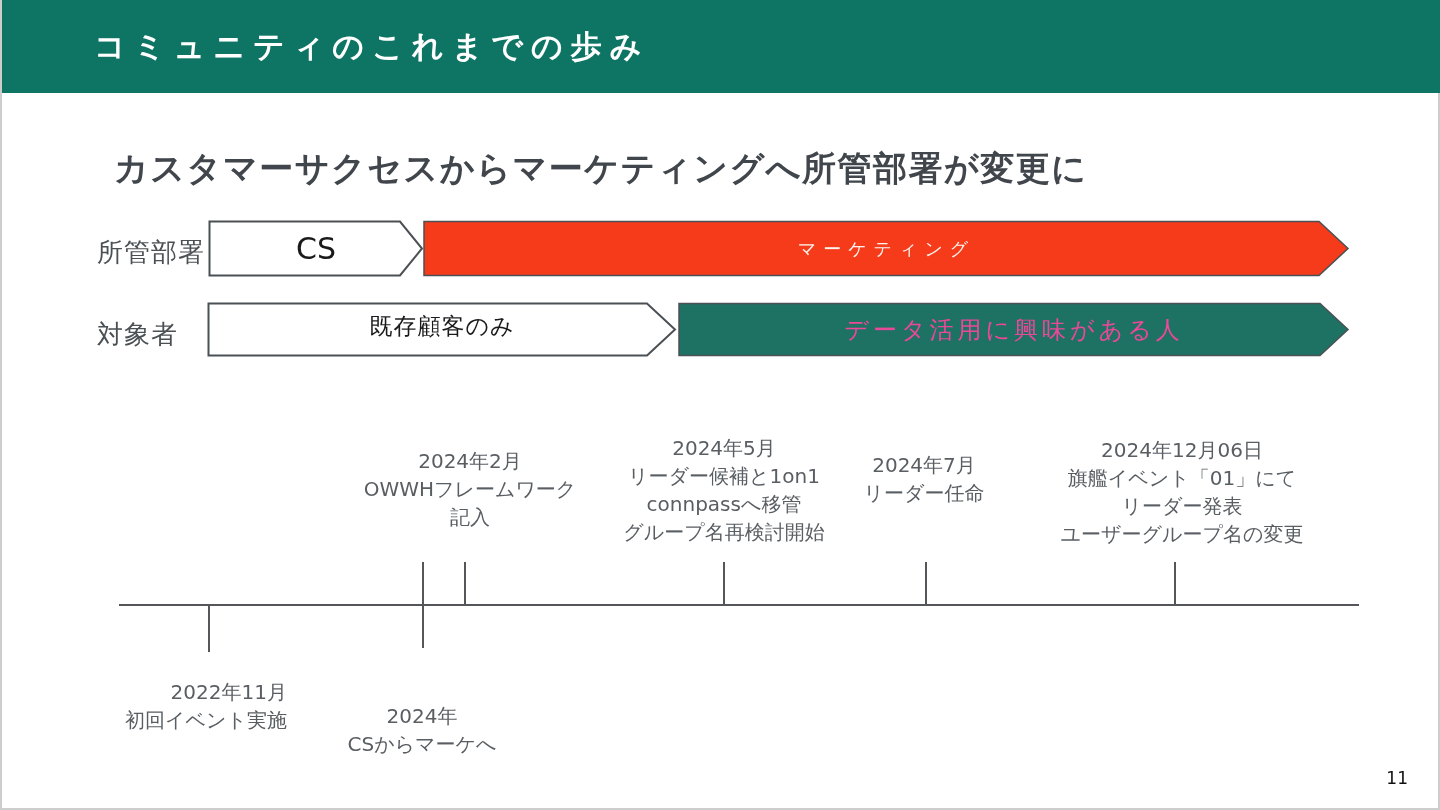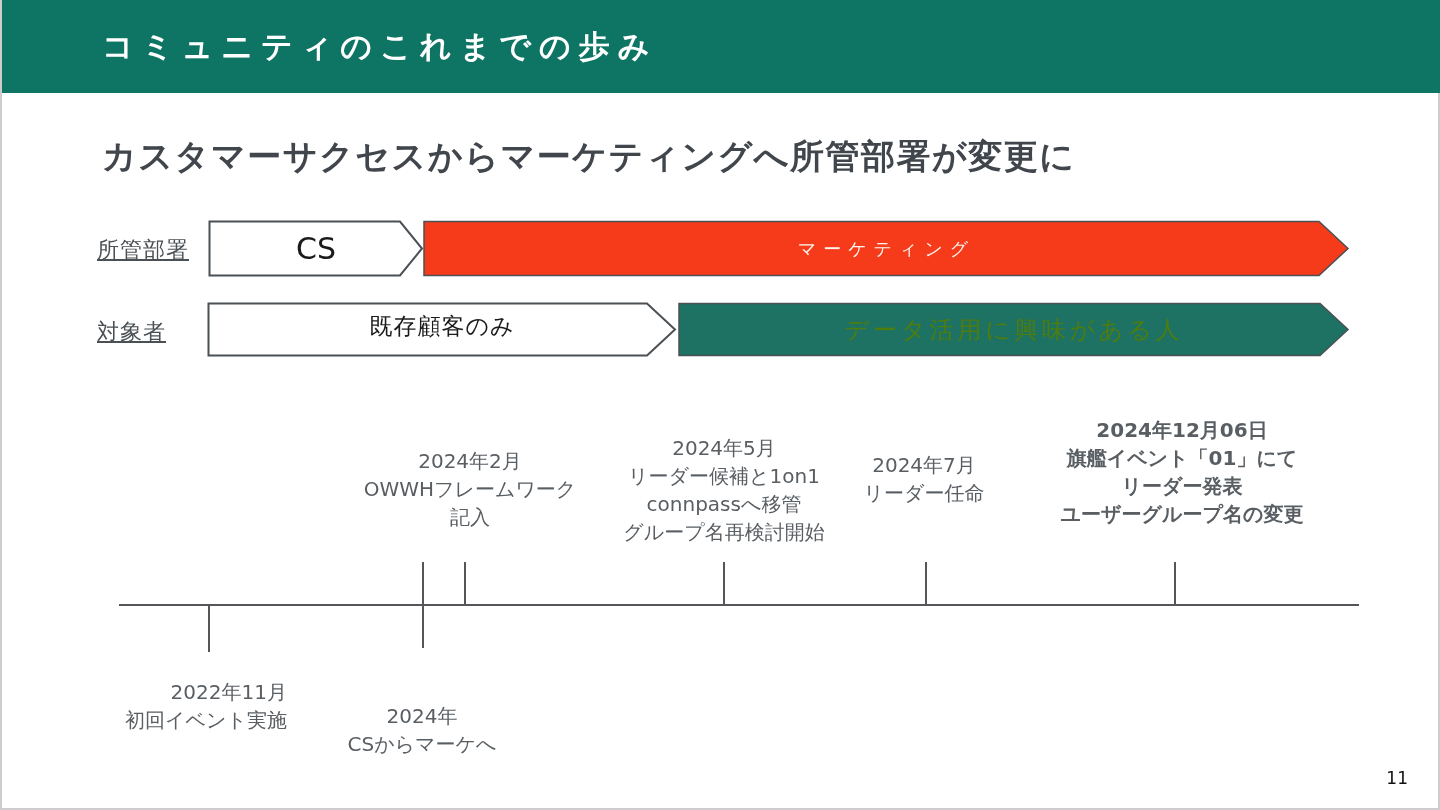--- a/index.html
+++ b/index.html
@@ -10,63 +10,62 @@
   .slide {
     position: absolute; inset: 0; background: #ffffff;
     border-left: 2px solid #cdcdcd; border-right: 2px solid #cdcdcd; border-bottom: 2px solid #cdcdcd;
     box-sizing: border-box;
   }
   .header {
     position: absolute; top: 0; left: 0; width: 1440px; height: 93px;
     background: #0e7464;
   }
   .header h1 {
-    position: absolute; left: 100px; top: 0; margin: 0;
+    position: absolute; left: 92px; top: 0; margin: 0;
     line-height: 93px; color: #ffffff; font-size: 31px; font-weight: 700;
     letter-spacing: 8px; white-space: nowrap;
   }
   .subtitle {
-    position: absolute; left: 100px; top: 134px; margin: 0;
+    position: absolute; left: 100px; top: 134px; margin: 12px;
     font-size: 34px; font-weight: 700; color: #41464c; letter-spacing: 1.5px;
     white-space: nowrap;
   }
   .row-label {
-    position: absolute; font-size: 22px; color: #4b5054; letter-spacing: 1px;
+    position: absolute; font-size: 26px; color: #4b5054; letter-spacing: 1px;
     white-space: nowrap;
-    text-decoration: underline;
   }
   .arrow-svg { position: absolute; display: block; }
   .arrow-text {
     position: absolute; display: flex; align-items: center; justify-content: center;
     white-space: nowrap; pointer-events: none; border-radius: 18px;
   }
   .cs-text        { left: 206px; top: 220px; width: 216px; height: 57px; font-size: 30px; color: #1a1a1a; }
   .marketing-text { left: 421px; top: 220px; width: 927px; height: 57px; font-size: 18px; color: #fdf4ef; letter-spacing: 7px; }
   .existing-text  { left: 205px; top: 302px; width: 470px; height: 49px; font-size: 23px; color: #1a1a1a; letter-spacing: 1px; }
-  .datauser-text  { left: 676px; top: 302px; width: 672px; height: 55px; font-size: 24px; color: #4d7c0f; letter-spacing: 4px; }
+  .datauser-text  { left: 676px; top: 302px; width: 672px; height: 55px; font-size: 24px; color: #ec4899; letter-spacing: 4px; }
   .tl-line {
     position: absolute; left: 117px; top: 604px; width: 1240px; height: 2px;
     background: #55565a;
   }
   .tick { position: absolute; width: 2px; background: #55565a; }
   .tick-1 { left: 206px;  top: 605px; height: 47px; }
   .tick-2 { left: 420px;  top: 562px; height: 86px; }
   .tick-3 { left: 462px;  top: 562px; height: 43px; }
   .tick-4 { left: 721px;  top: 562px; height: 43px; }
   .tick-5 { left: 923px;  top: 562px; height: 43px; }
   .tick-6 { left: 1172px; top: 562px; height: 43px; }
   .tl-label {
     position: absolute; transform: translateX(-50%);
     font-size: 20px; line-height: 28px; color: #595e63;
     text-align: center; white-space: pre-line;
   }
   .ev-a1 { left: 468px;  top: 447px; }
   .ev-a2 { left: 722px;  top: 434px; }
   .ev-a3 { left: 922px;  top: 451px; }
-  .ev-a4 { left: 1180px; top: 416px; font-weight: bold; }
+  .ev-a4 { left: 1180px; top: 436px; }
   .ev-b1 { left: 204px;  top: 678px; text-align: right; }
   .ev-b2 { left: 420px;  top: 678px; margin-top: 24px; }
   .page-number {
     position: absolute; right: 30px; top: 748px;
     font-size: 17px; color: #111111; margin-top: 20px;
   }
 </style>
 </head>
 <body>
 

